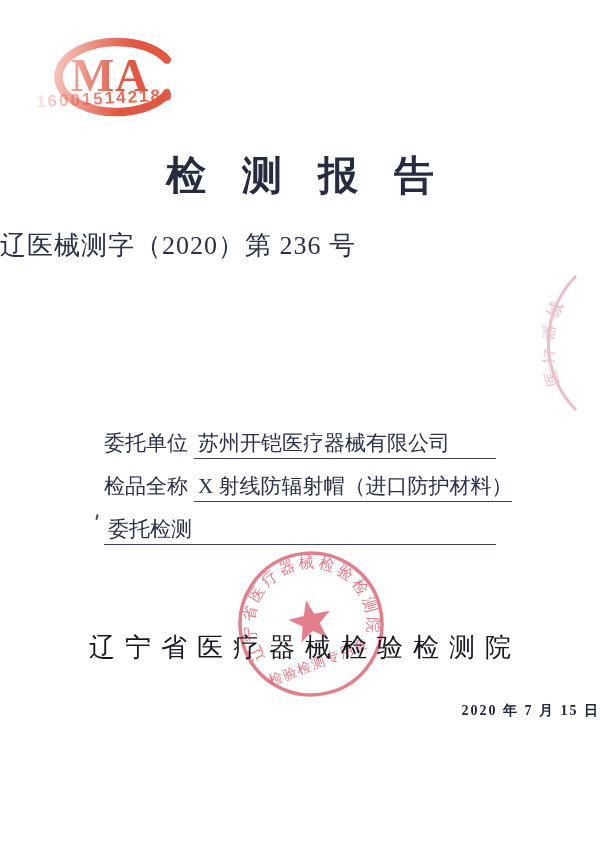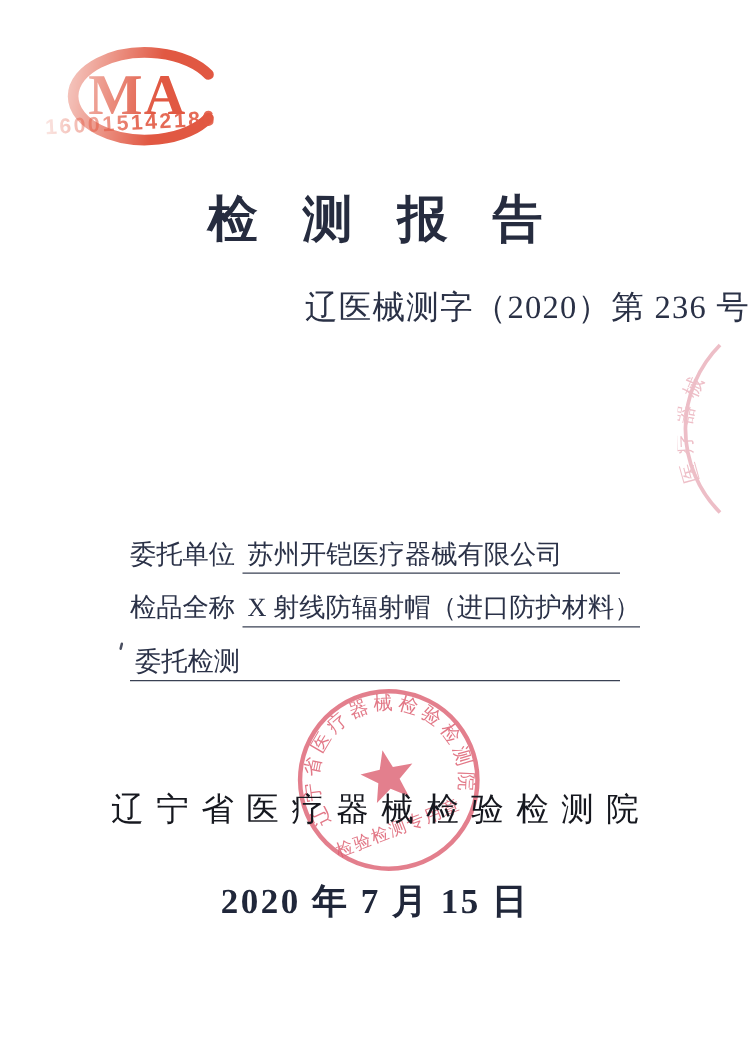--- a/index.html
+++ b/index.html
@@ -50,21 +50,21 @@
     font-weight: 600;
     letter-spacing: 36px;
     padding-left: 36px;
     color: #262c3f;
   }
   .report-number {
     position: absolute;
     top: 228px;
     left: 0;
     width: 100%;
-    text-align: right;
+    text-align: left;
     font-size: 26px;
     color: #2a3146;
     letter-spacing: 1px;
   }
 
   
   .fields {
     position: absolute;
     left: 104px;
     top: 430px;
@@ -122,22 +122,22 @@
     letter-spacing: 10px;
     padding-left: 10px;
     color: #16181f;
     z-index: 2;
   }
   .date {
     position: absolute;
     top: 702px;
     left: 0;
     width: 100%;
-    text-align: center;
-    font-size: 28px;
+    text-align: right;
+    font-size: 14px;
     font-weight: bold;
     letter-spacing: 2px;
     color: #20273a;
   }
 
   
   .edge-stamp {
     position: absolute;
     right: 0;
     top: 268px;

